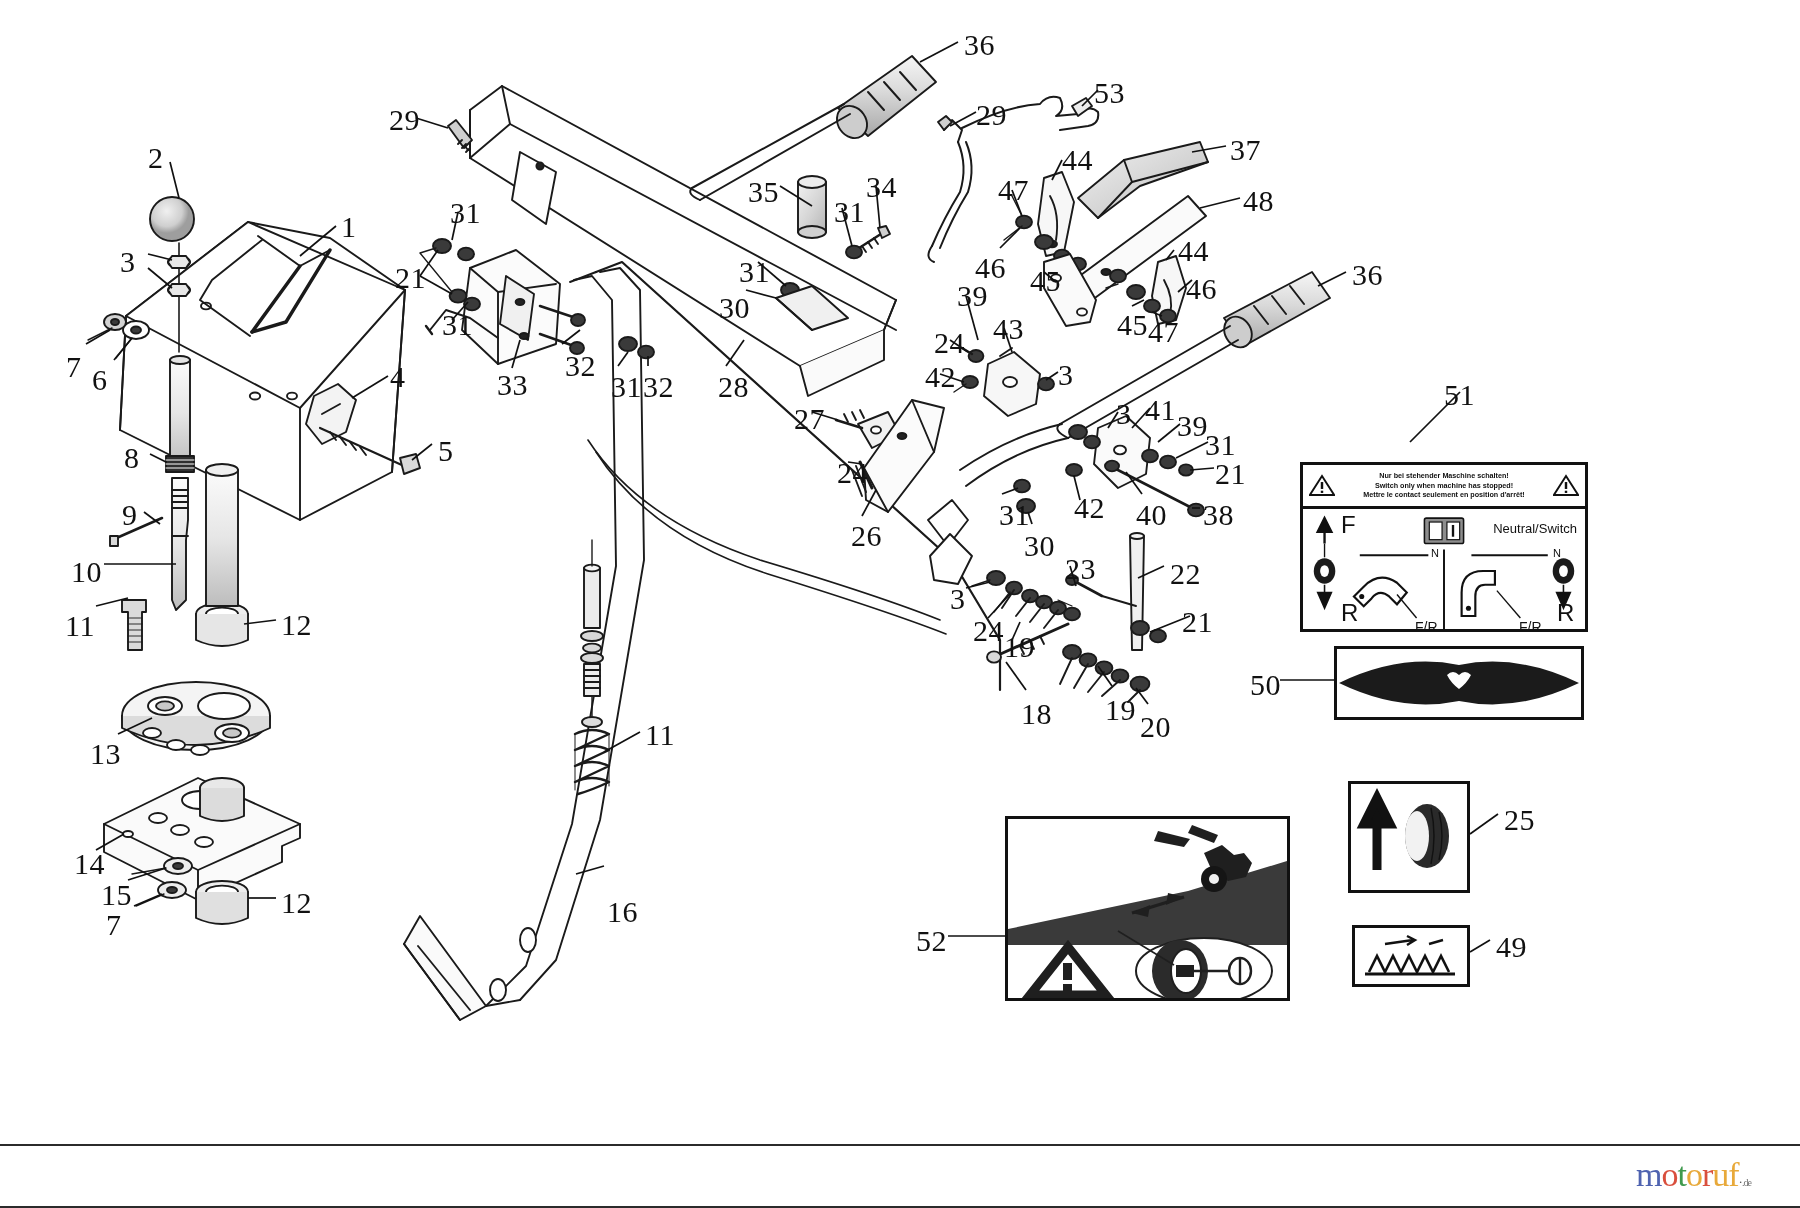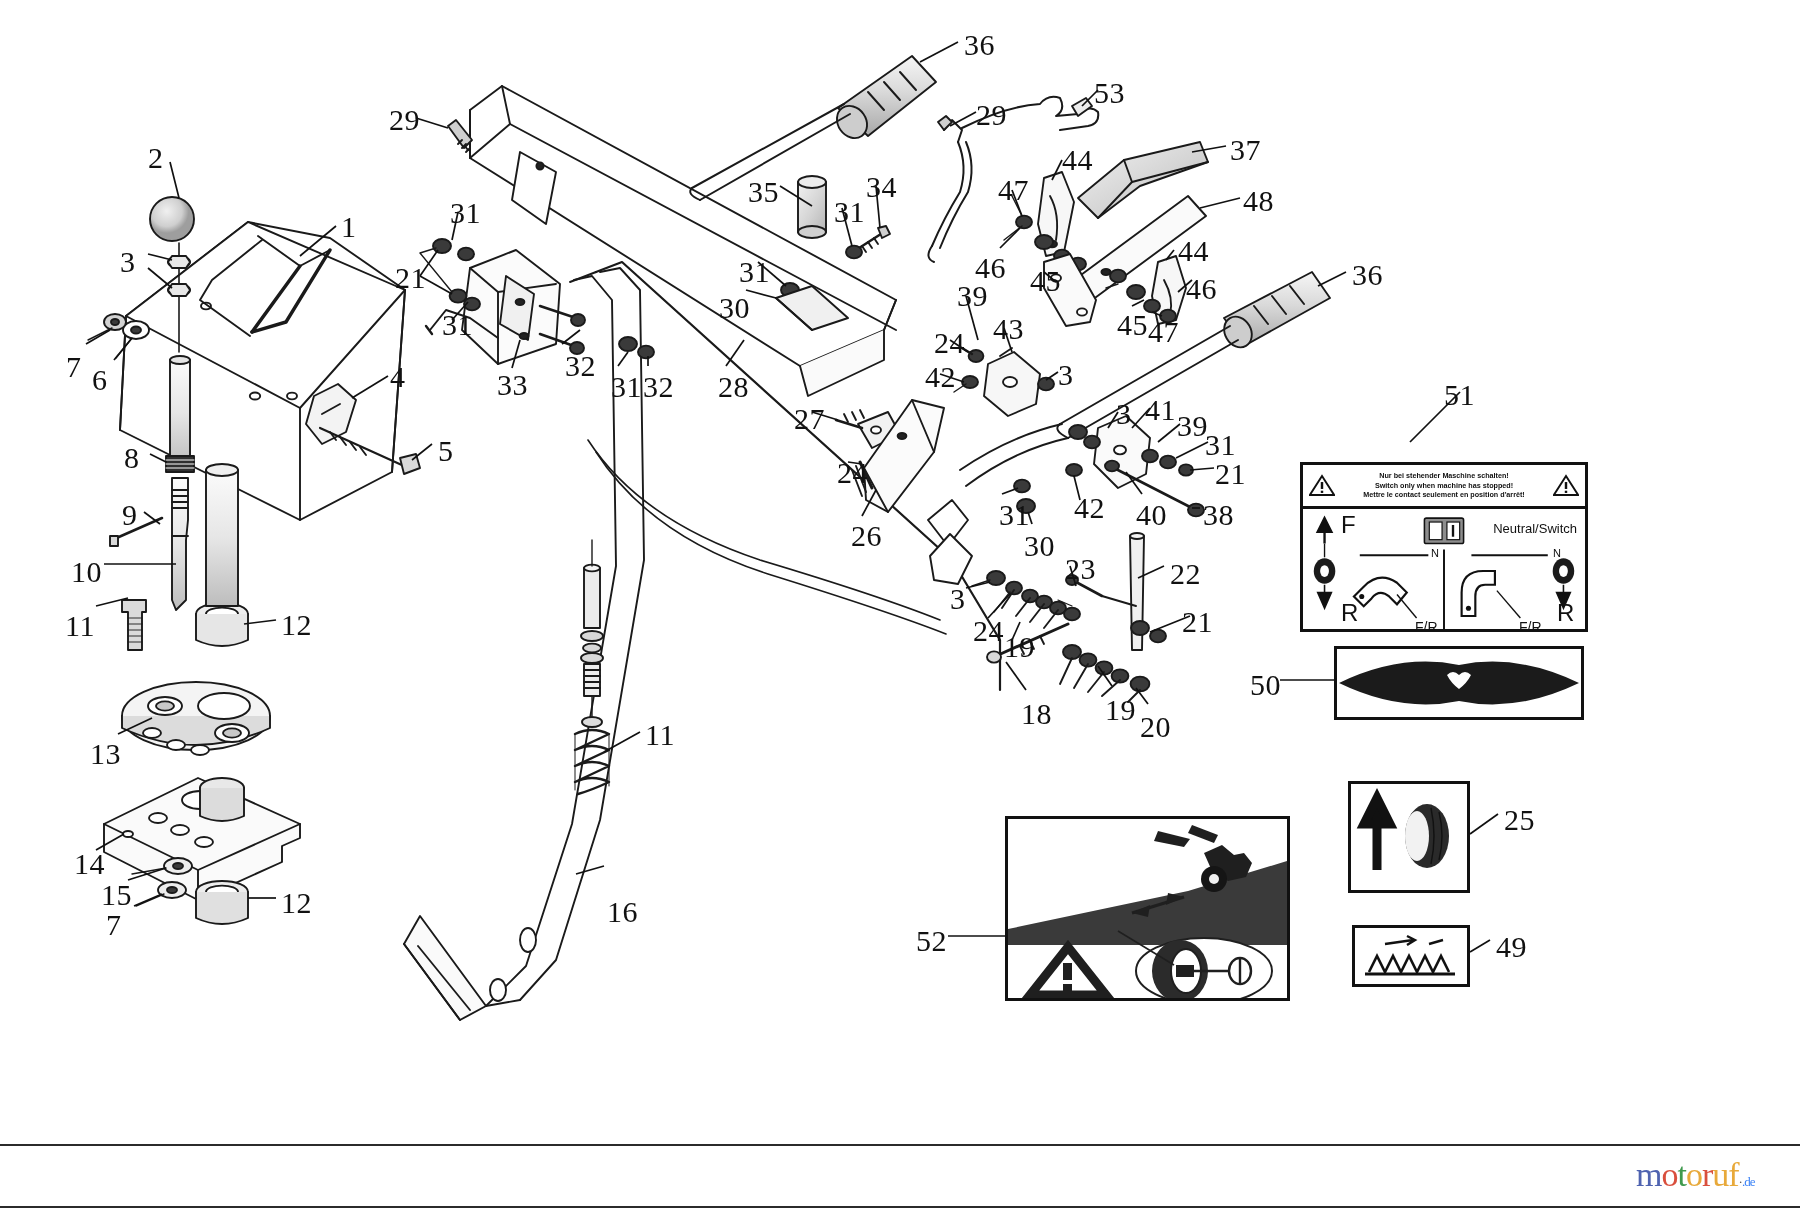--- a/index.html
+++ b/index.html
@@ -64,21 +64,21 @@
     font-size:11px;color:#111;
   }
   
   #logo{
     position:absolute;left:1636px;top:1158px;
     font-family:"Liberation Serif", serif;
     font-size:34px;letter-spacing:-1px;
     line-height:1;
   }
   #logo .dot{font-size:13px;color:#555;}
-  #logo .suffix{font-size:13px;color:#3b82f6;}
+  #logo .suffix{font-size:10px;color:#737373;}
   .rule{position:absolute;left:0;width:1800px;height:2px;background:#2b2b2b;}
 </style>
 </head>
 <body>
 
 <div id="stage">
 
   <svg class="art" viewBox="0 0 1800 1208">
     <defs>
       <linearGradient id="gmetal" x1="0" y1="0" x2="1" y2="1">

